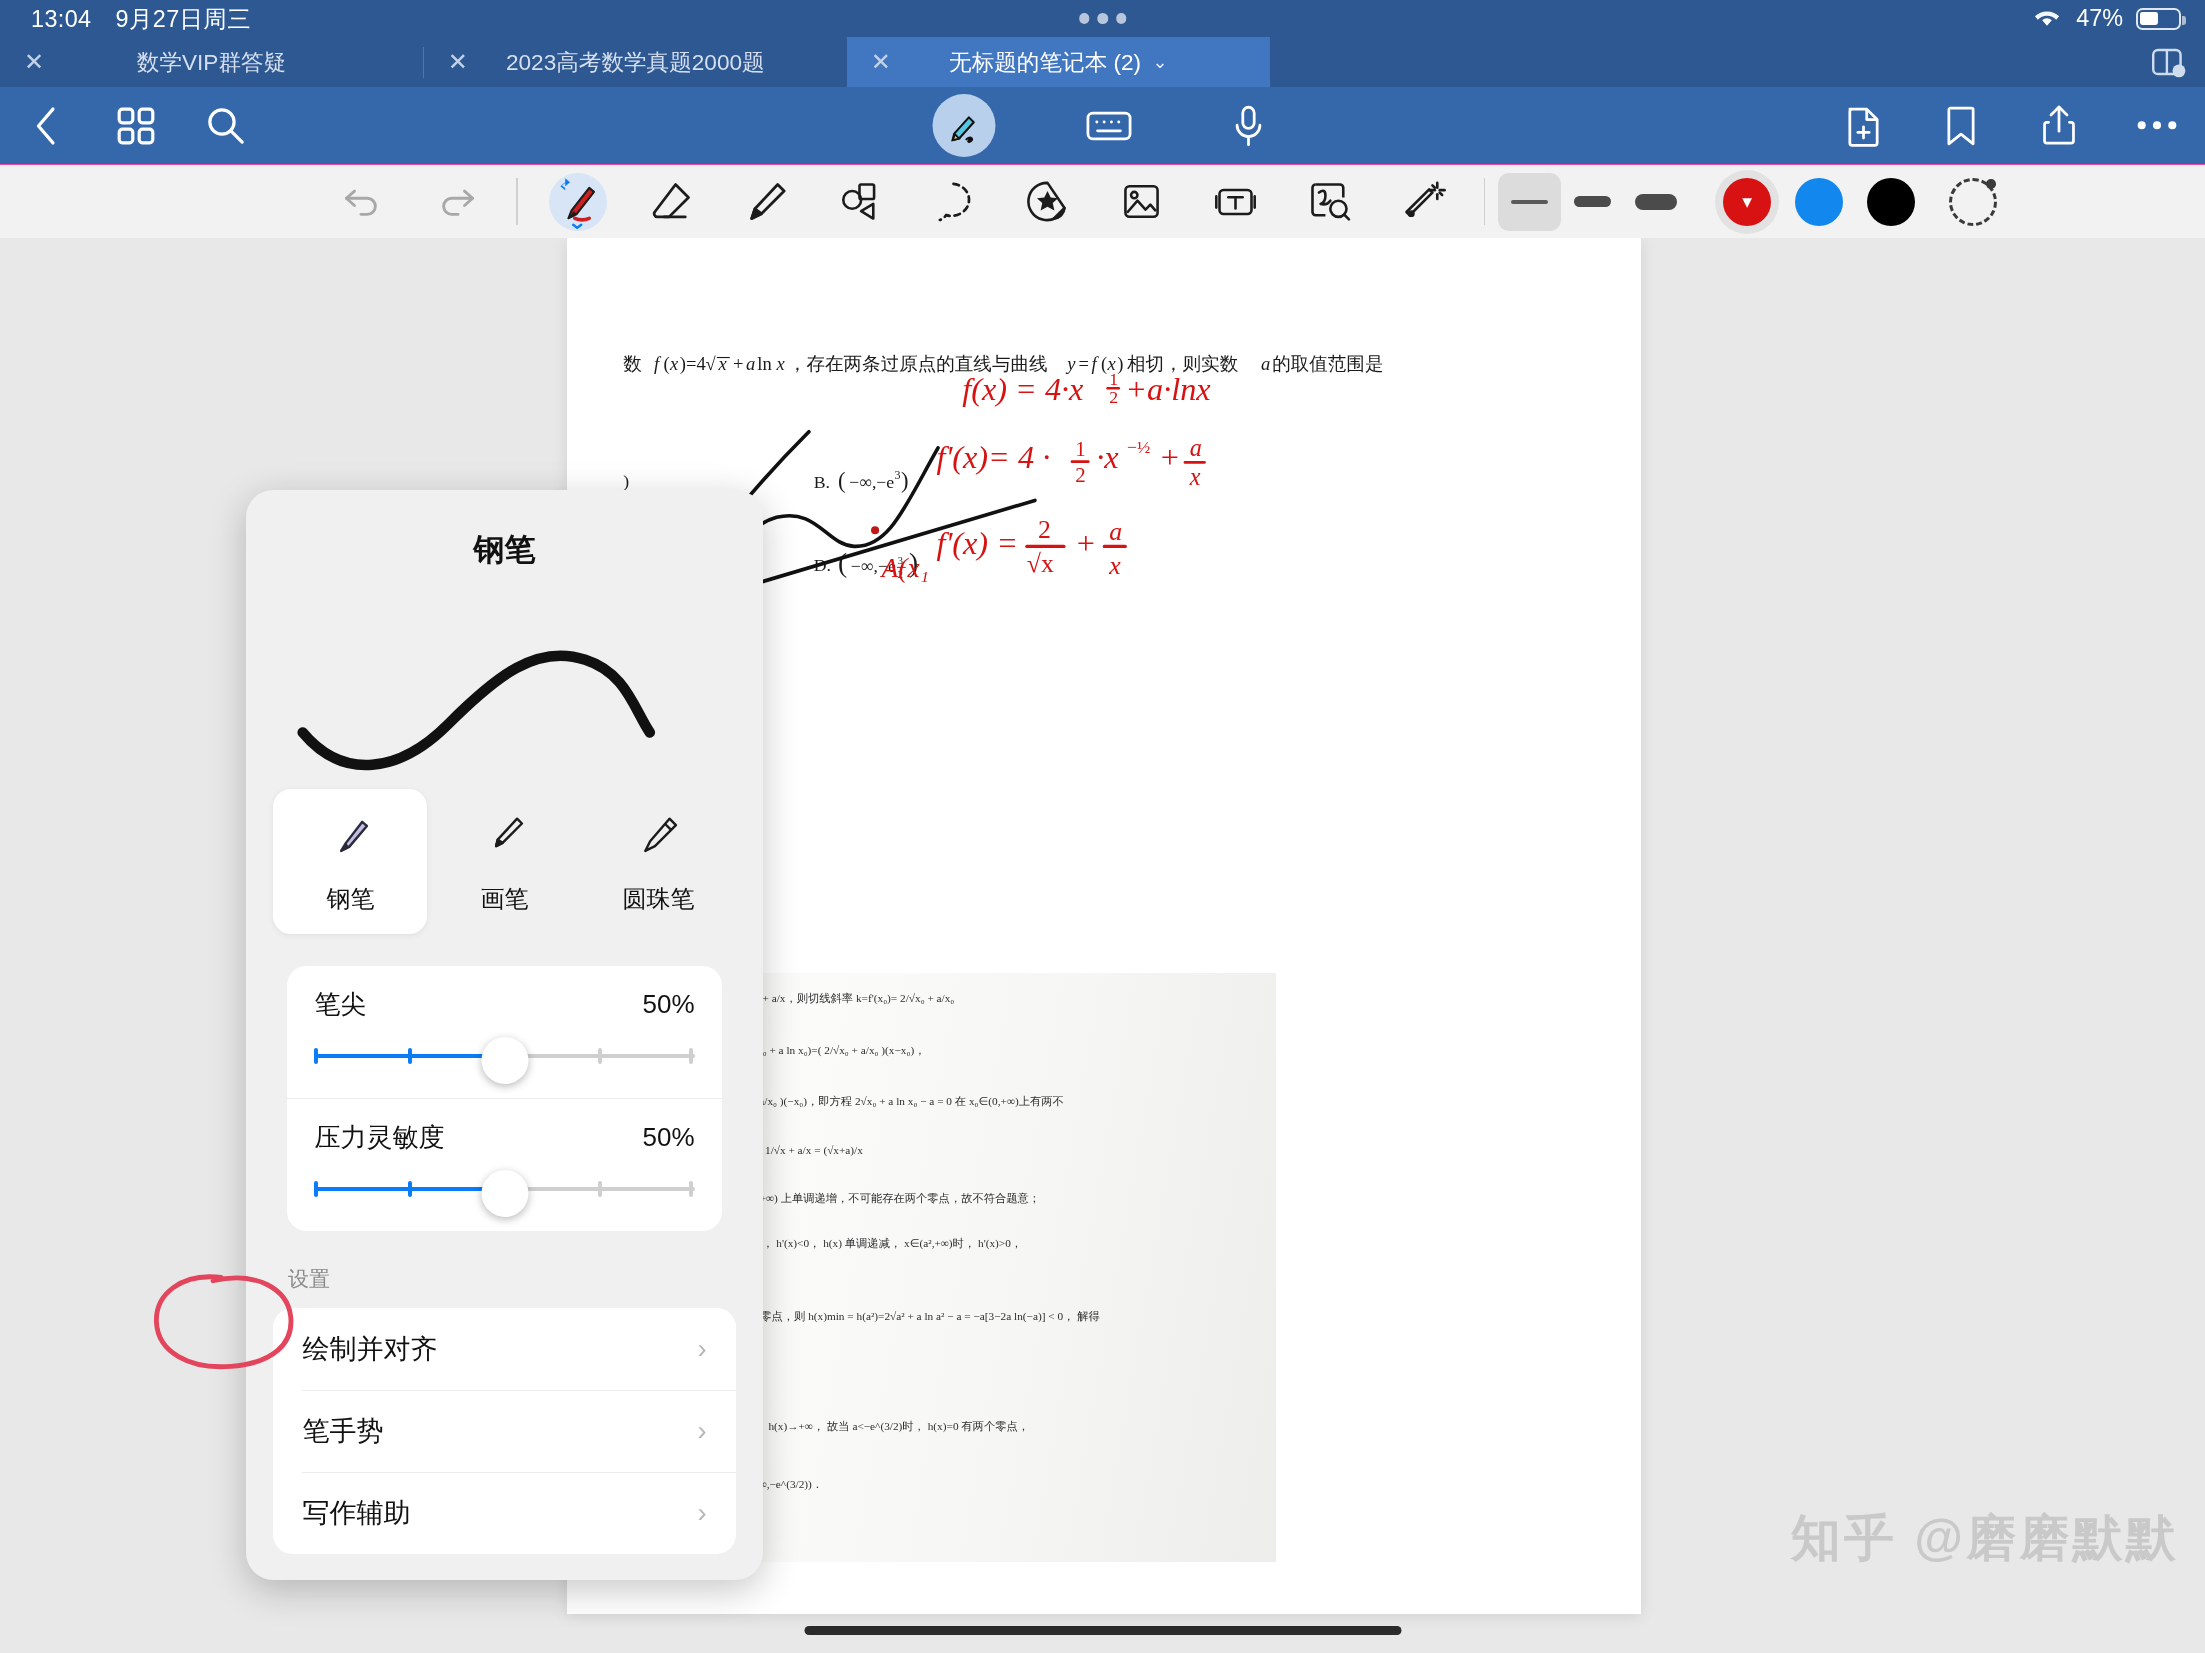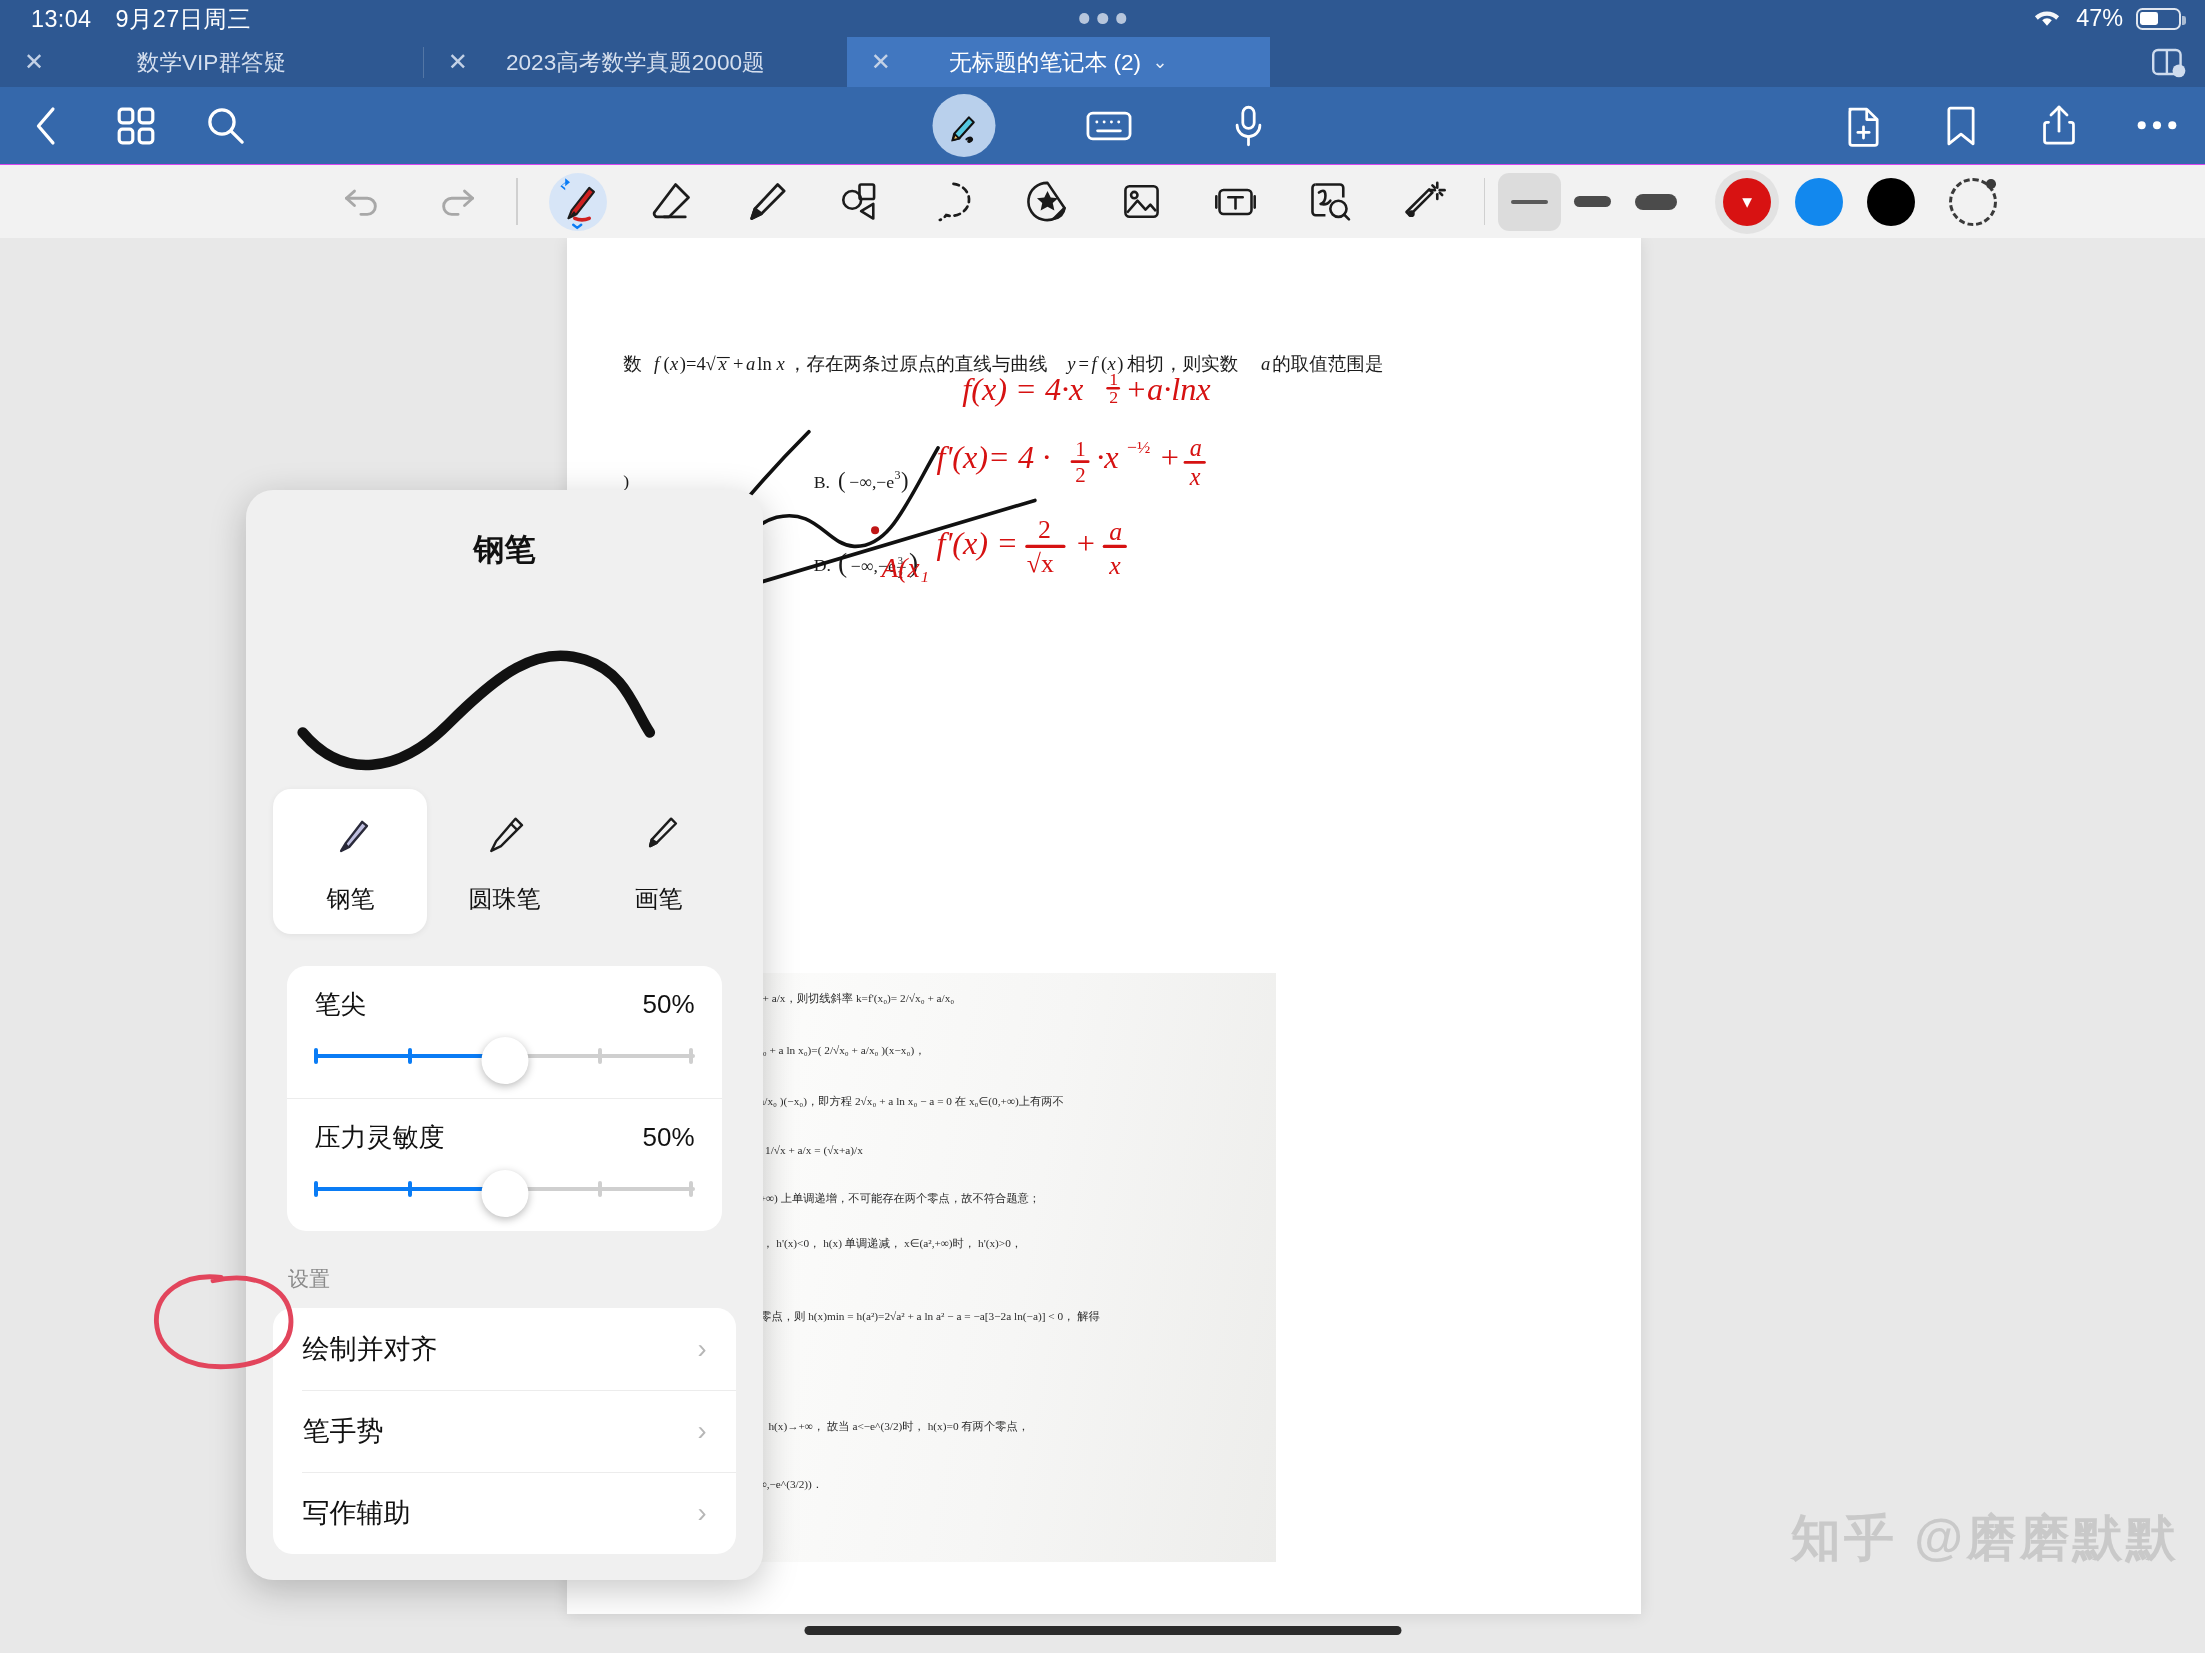--- a/index.html
+++ b/index.html
@@ -1,19 +1,19 @@
 <!DOCTYPE html>
 <html style="font-size:13px"><head>
 <meta charset="utf-8">
 <style>
   * { margin:0; padding:0; box-sizing:border-box; }
   html,body { width:2205px; height:1653px; overflow:hidden; background:#2f5a96;
     font-family:"Liberation Sans","DejaVu Sans",sans-serif; }
 
-  #root { position:relative; width:2205px; height:1653px; background:#d946ef; }
+  #root { position:relative; width:2205px; height:1653px; background:#ec4899; }
 
   
   .statusbar { position:absolute; left:0; top:0; width:2205px; height:37px;
     background:#2e5892; display:flex; align-items:center; color:#fff; }
   .sb-left { position:absolute; left:31px; display:flex; align-items:baseline; gap:24px;
     font-size:23.4px; letter-spacing:0.4px; }
   .sb-right { position:absolute; right:24px; display:flex; align-items:center; gap:13px;justify-content:center; }
   .sb-batt-pct { font-size:23.4px; }
   .dots-handle { position:absolute; left:50%; top:13px; transform:translateX(-50%);
     display:flex; gap:8px; }
@@ -558,34 +558,34 @@
             <svg width="50" height="50" viewBox="0 0 62 62" fill="none">
               <path d="M46 16 L26 42 l-6 10 10-5 22-26 z" fill="#bfbfe0" stroke="#2a2a3a" stroke-width="3" stroke-linejoin="round"></path>
               <path d="M20 52 l10-5 -4-5 z" fill="#2a2a3a"></path>
             </svg>
           </span>
           <span class="plabel">钢笔</span>
         </div>
         <div class="ptype">
           <span>
             <svg width="50" height="50" viewBox="0 0 62 62" fill="none" stroke="#1c1c1c" stroke-width="3" stroke-linejoin="round">
+              <path d="M46 12 L52 18 L28 42 L20 46 L22 38 z"></path>
+                <path d="M20 46 l8-4 -6-4 -2 8z" fill="#1c1c1c"></path>
+            </svg>
+          </span>
+          <span class="plabel">画笔</span>
+        </div>
+        <div class="ptype">
+          <span>
+            <svg width="50" height="50" viewBox="0 0 62 62" fill="none" stroke="#1c1c1c" stroke-width="3" stroke-linejoin="round">
               <path d="M44 12 L52 20 L26 46 L14 52 L20 40 z"></path>
                 <line x1="38" y1="18" x2="46" y2="26"></line>
             </svg>
           </span>
           <span class="plabel">圆珠笔</span>
-        </div>
-        <div class="ptype">
-          <span>
-            <svg width="50" height="50" viewBox="0 0 62 62" fill="none" stroke="#1c1c1c" stroke-width="3" stroke-linejoin="round">
-              <path d="M46 12 L52 18 L28 42 L20 46 L22 38 z"></path>
-                <path d="M20 46 l8-4 -6-4 -2 8z" fill="#1c1c1c"></path>
-            </svg>
-          </span>
-          <span class="plabel">画笔</span>
         </div>
       </div>
 
       <div class="card">
         <div class="slider-row">
           <div class="slider-head">
             <span class="sl-label">笔尖</span>
             <span class="sl-val">50%</span>
           </div>
           <div class="track">

